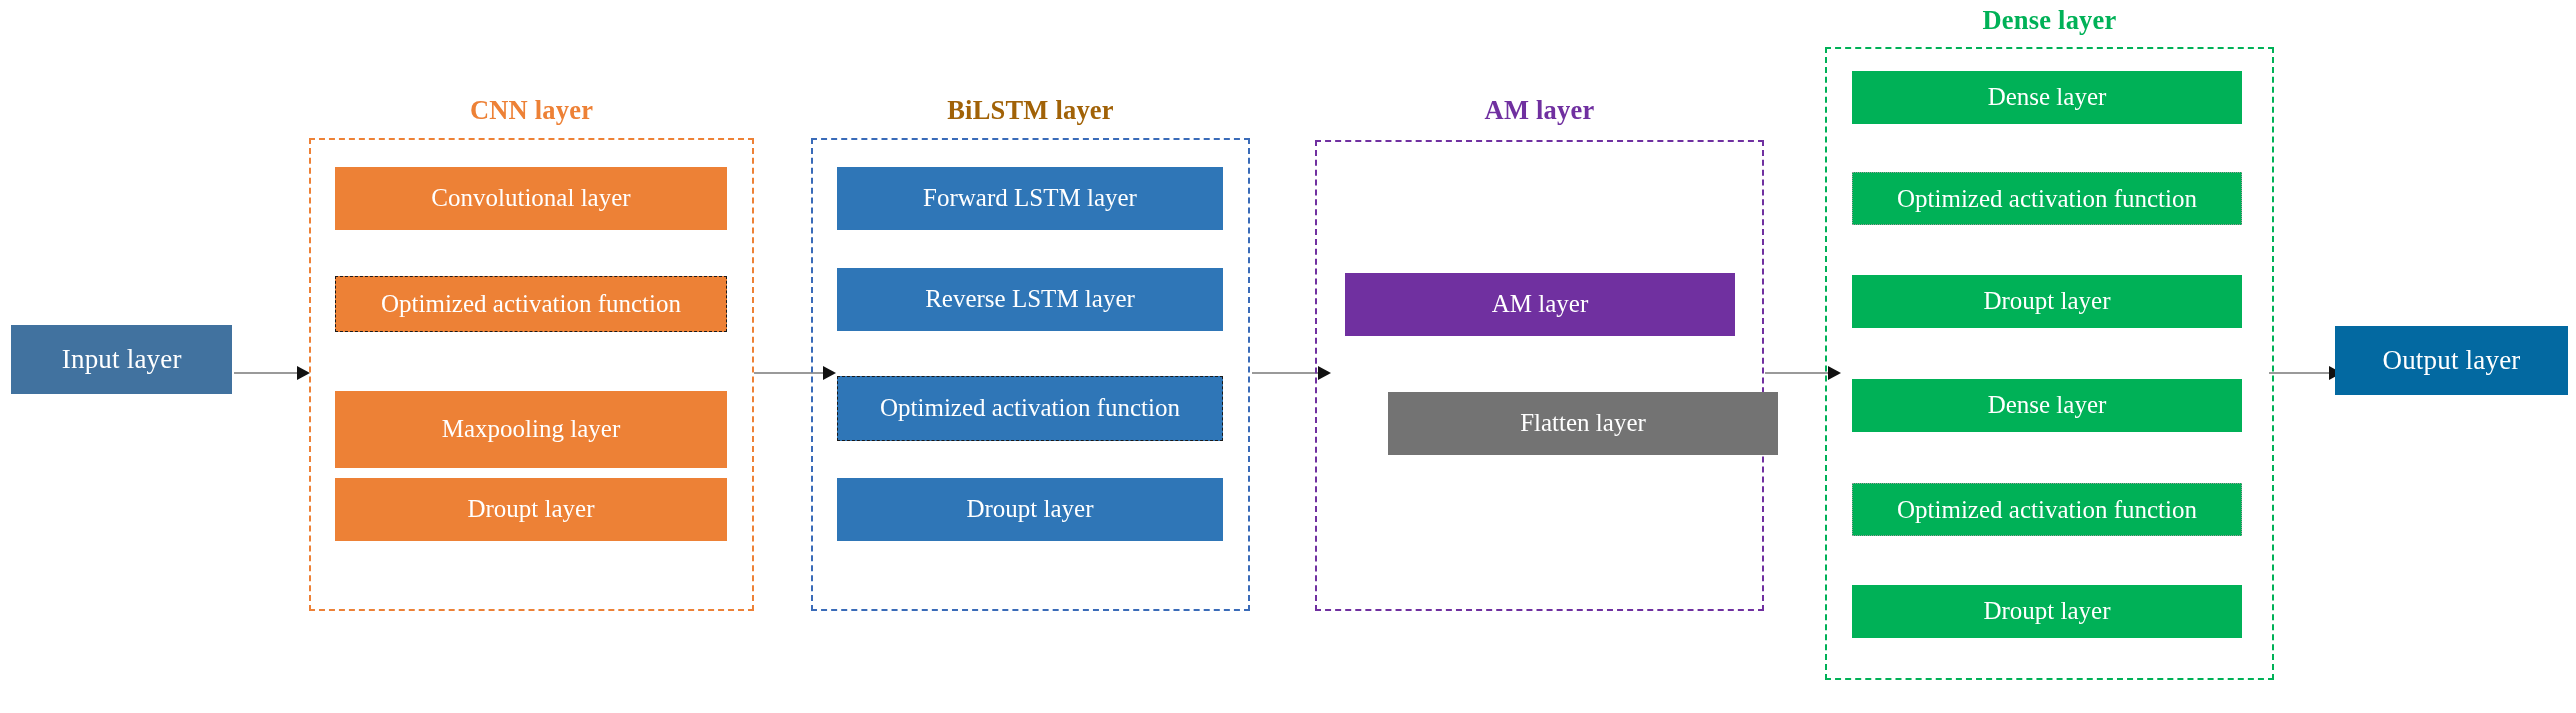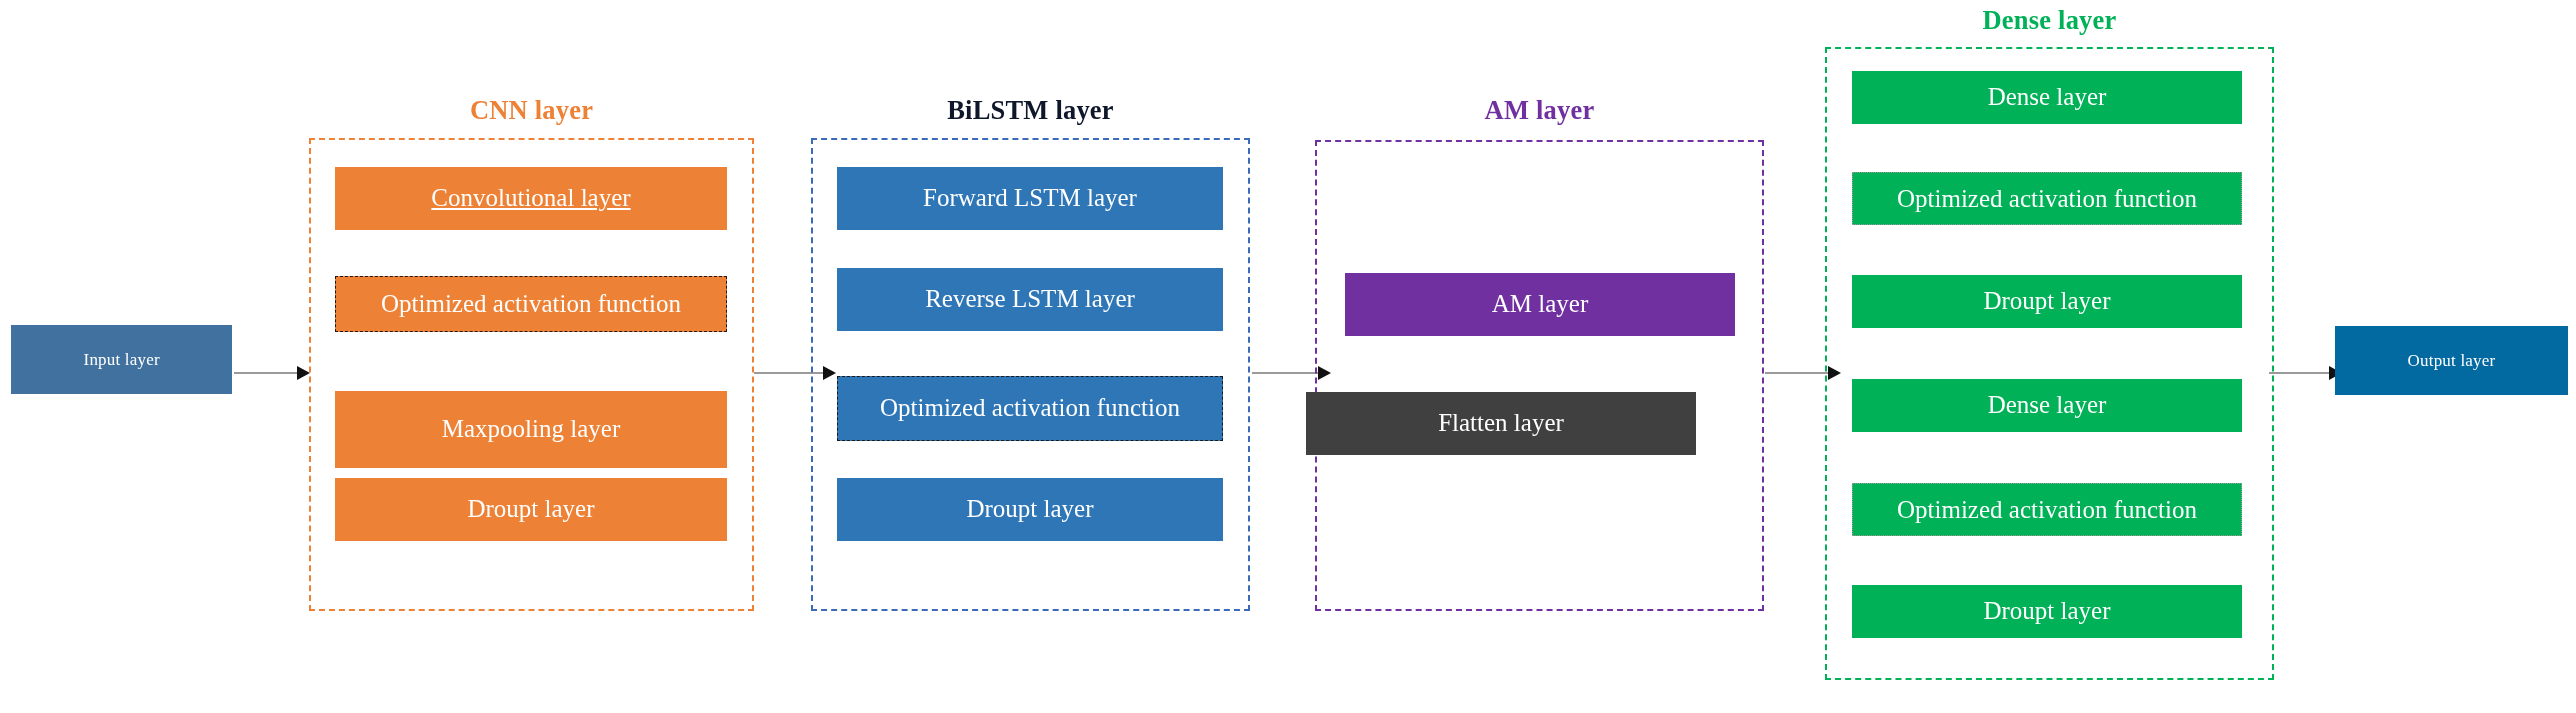--- a/index.html
+++ b/index.html
@@ -18,21 +18,21 @@
     overflow: hidden;
   }
 
   
   .term-box {
     position: absolute;
     display: flex;
     align-items: center;
     justify-content: center;
     color: #ffffff;
-    font-size: 17px;
+    font-size: 27px;
     letter-spacing: 0.2px;
     box-sizing: border-box;
   }
 
   
   .group {
     position: absolute;
     box-sizing: border-box;
     background: transparent;
   }
@@ -99,36 +99,36 @@
 
   <div class="term-box" style="left:11.2px; top:325px; width:221px; height:69px; background:#41729F;">
     <span>Input layer</span>
   </div>
 
   <div class="arrow" style="left:234px; top:372px; width:74px;"></div>
 
   <div class="group-title" style="left:309px; top:95px; width:445px; color:#ED8136;font-family:Liberation Serif, serif;">CNN layer</div>
   <div class="group" style="left:309px; top:138px; width:445px; height:473px; border:2.4px dashed #ED8136;"></div>
 
-  <div class="block" style="left:335px; top:167px; width:392px; height:63px; background:#ED8136;text-decoration:underline;">
+  <div class="block" style="left:335px; top:167px; width:392px; height:63px; background:#ED8136;">
     <span class="lbl">Convolutional layer</span>
   </div>
   <div class="block squash dashed-outline" style="left:335px; top:276px; width:392px; height:56px; background:#ED8136;">
     <span class="lbl">Optimized activation function</span>
   </div>
   <div class="block" style="left:335px; top:391px; width:392px; height:77px; background:#ED8136;">
     <span class="lbl">Maxpooling layer</span>
   </div>
   <div class="block" style="left:335px; top:478px; width:392px; height:63px; background:#ED8136;">
     <span class="lbl">Droupt layer</span>
   </div>
 
   <div class="arrow" style="left:754px; top:372px; width:80px;"></div>
 
-  <div class="group-title" style="left:811px; top:95px; width:439px; color:#0f172a;">BiLSTM layer</div>
+  <div class="group-title" style="left:811px; top:95px; width:439px; color:#a16207;">BiLSTM layer</div>
   <div class="group" style="left:811px; top:138px; width:439px; height:473px; border:2.4px dashed #3A6BB8;"></div>
 
   <div class="block" style="left:837px; top:268px; width:386px; height:63px; background:#2F76B7;">
     <span class="lbl">Reverse LSTM layer</span>
   </div>
   <div class="block" style="left:837px; top:167px; width:386px; height:63px; background:#2F76B7;">
     <span class="lbl">Forward LSTM layer</span>
   </div>
   <div class="block dashed-outline" style="left:837px; top:376px; width:386px; height:65px; background:#2F76B7;">
     <span class="lbl">Optimized activation function</span>
@@ -138,21 +138,21 @@
   </div>
 
   <div class="arrow" style="left:1252px; top:372px; width:77px;"></div>
 
   <div class="group-title" style="left:1315px; top:95px; width:449px; color:#7030A0;">AM layer</div>
   <div class="group" style="left:1315px; top:140px; width:449px; height:471px; border:2.4px dashed #7030A0;"></div>
 
   <div class="block" style="left:1345px; top:273px; width:390px; height:63px; background:#7030A0;">
     <span class="lbl">AM layer</span>
   </div>
-  <div class="block" style="left:1306px; top:392px; width:390px; height:63px; background:#404040;">
+  <div class="block" style="left:1388px; top:392px; width:390px; height:63px; background:#737373;">
     <span class="lbl">Flatten layer</span>
   </div>
 
   <div class="arrow" style="left:1765px; top:372px; width:74px;"></div>
 
   <div class="group-title" style="left:1825px; top:4.8px; width:449px; color:#00B157;">Dense layer</div>
   <div class="group" style="left:1825px; top:47px; width:449px; height:633px; border:2.4px dashed #00B157;"></div>
 
   <div class="block" style="left:1852px; top:71px; width:390px; height:53px; background:#00B157;">
     <span class="lbl">Dense layer</span>

